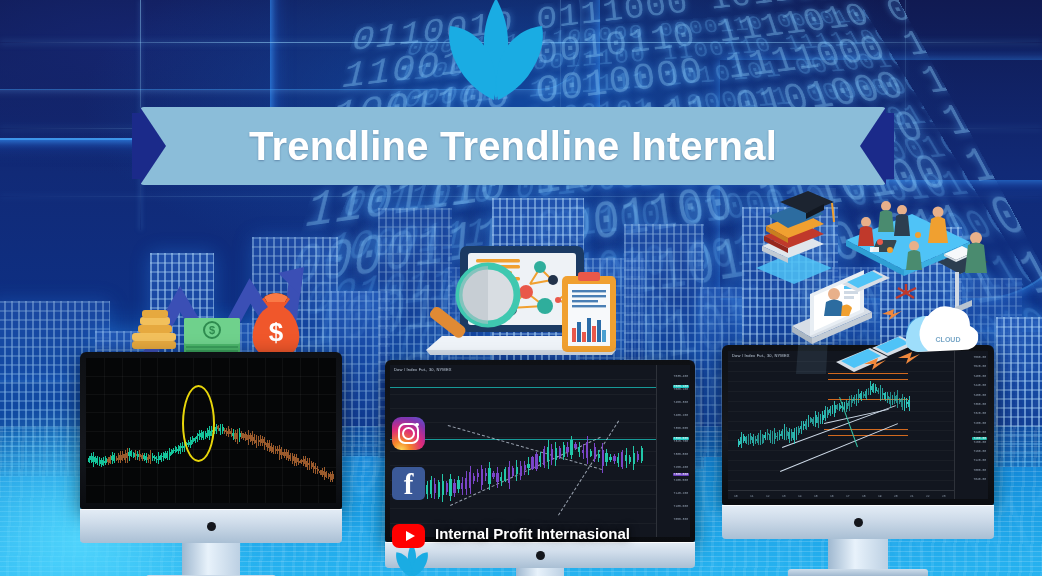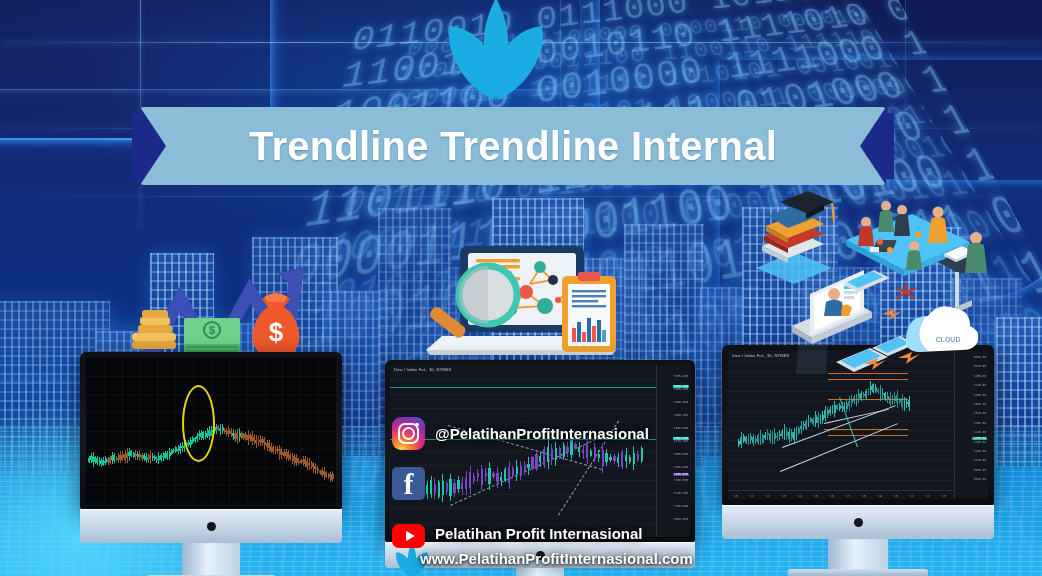--- a/index.html
+++ b/index.html
@@ -1687,42 +1687,40 @@
   </div>
 
   <div class="social-block">
 
     <div class="social-row">
       <div class="social-icon ig-icon">
         <div class="sq"></div>
           <div class="circ"></div>
           <div class="dot"></div>
       </div>
-      <div class="social-text">@PelatihanProfitInternasional</div>
     </div>
 
     <div class="social-row">
       <div class="social-icon fb-icon">
         <div class="f">f</div>
       </div>
     </div>
 
     <div class="social-row">
       <div class="social-icon yt-icon">
         <div class="tri"></div>
       </div>
-      <div class="social-text">Pelatihan Profit Internasional</div>
+      <div class="social-text">Internal Profit Internasional</div>
     </div>
   </div>
 
   <div class="leaf-logo bottom">
     <svg viewBox="0 0 118 112" width="40" height="38" aria-hidden="true">
       <g fill="#1aace3">
         <path d="M59 2 C 70 22 74 44 69 66 C 66 84 61 96 59 104 C 57 96 52 84 49 66 C 44 44 48 22 59 2 Z"></path>
         <path d="M13 30 C 34 32 52 48 57 72 C 60 88 58 98 57 104 C 48 100 36 92 27 80 C 14 62 10 44 13 30 Z"></path>
         <path d="M105 30 C 108 44 104 62 91 80 C 82 92 70 100 61 104 C 60 98 58 88 61 72 C 66 48 84 32 105 30 Z"></path>
       </g>
     </svg>
   </div>
 
-  <div class="site-url">www.PelatihanProfitInternasional.com</div>
 
 </div>
 
 </body></html>

